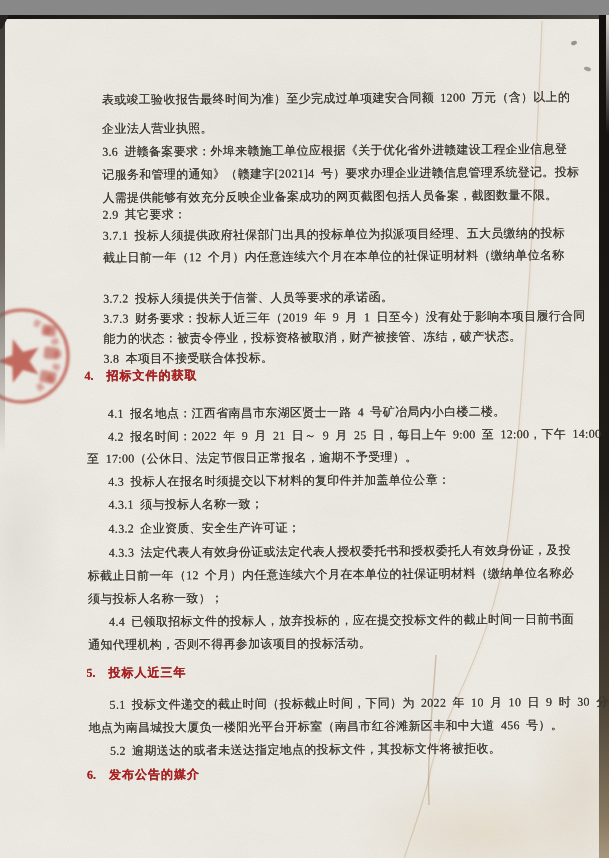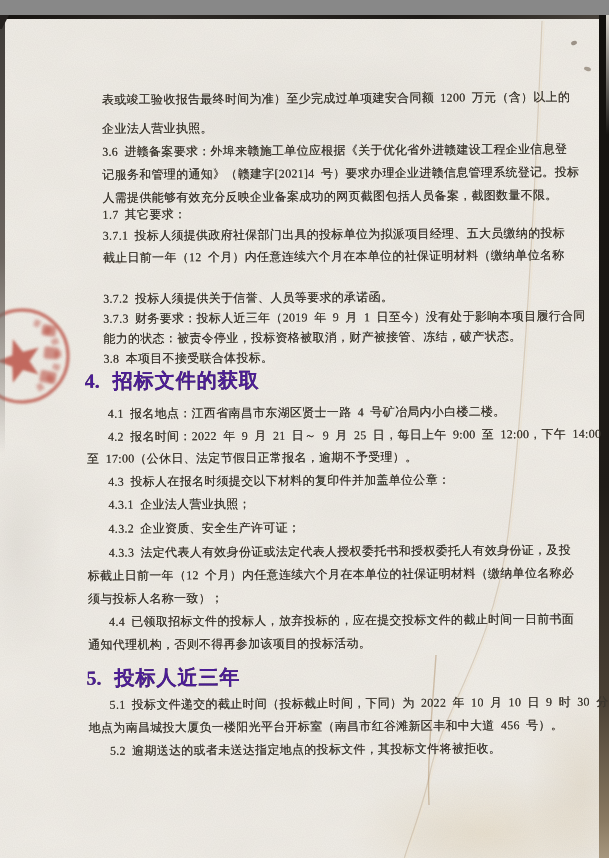--- a/index.html
+++ b/index.html
@@ -50,22 +50,22 @@
     font-size:12px;line-height:15px;
     letter-spacing:0.3px;word-spacing:3px;
     white-space:nowrap;
     text-shadow:0 0 0.5px rgba(59,54,46,.85);
   }
   .xa{left:104px;}  
   .xb{left:108px;}  
   .xc{left:87px;}   
   .hd{
     position:absolute;left:85px;
-    font-size:20px;font-weight:bold;letter-spacing:1px;
-    white-space:nowrap;color:#4c1d95;
+    font-size:12px;font-weight:bold;letter-spacing:1px;
+    white-space:nowrap;color:#b91c1c;
     text-shadow:0 0 0.6px rgba(53,48,42,.9);
   }
   .hd .hnum{margin-right:13px;letter-spacing:0;}
   svg.overlay{position:absolute;left:0;top:0;pointer-events:none;}
 </style>
 </head>
 <body>
 
 <div class="page">
 
@@ -130,47 +130,50 @@
   <div class="speck p2"></div>
   <div class="speck p3"></div>
 
   <div class="content">
 
     <div class="ln xa" style="top:78px">表或竣工验收报告最终时间为准）至少完成过单项建安合同额 1200 万元（含）以上的</div>
     <div class="ln xa" style="top:107px">企业法人营业执照。</div>
     <div class="ln xa" style="top:130px">3.6 进赣备案要求：外埠来赣施工单位应根据《关于优化省外进赣建设工程企业信息登</div>
     <div class="ln xa" style="top:153px">记服务和管理的通知》（赣建字[2021]4 号）要求办理企业进赣信息管理系统登记。投标</div>
     <div class="ln xa" style="top:176px">人需提供能够有效充分反映企业备案成功的网页截图包括人员备案，截图数量不限。</div>
-    <div class="ln xa" style="top:193px">1.7 其它要求：</div>
+    <div class="ln xa" style="top:193px">2.9 其它要求：</div>
     <div class="ln xa" style="top:214px">3.7.1 投标人须提供政府社保部门出具的投标单位为拟派项目经理、五大员缴纳的投标</div>
     <div class="ln xa" style="top:236px">截止日前一年（12 个月）内任意连续六个月在本单位的社保证明材料（缴纳单位名称</div>
     <div class="ln xa" style="top:277px">3.7.2 投标人须提供关于信誉、人员等要求的承诺函。</div>
     <div class="ln xa" style="top:297px">3.7.3 财务要求：投标人近三年（2019 年 9 月 1 日至今）没有处于影响本项目履行合同</div>
     <div class="ln xa" style="top:317px">能力的状态：被责令停业，投标资格被取消，财产被接管、冻结，破产状态。</div>
     <div class="ln xa" style="top:337px">3.8 本项目不接受联合体投标。</div>
 
     <div class="hd" style="top:353px">
       <span class="hnum">4.</span><span>招标文件的获取</span>
     </div>
 
     <div class="ln xb" style="top:392px">4.1 报名地点：江西省南昌市东湖区贤士一路 4 号矿冶局内小白楼二楼。</div>
     <div class="ln xb" style="top:415px">4.2 报名时间：2022 年 9 月 21 日～ 9 月 25 日，每日上午 9:00 至 12:00，下午 14:00</div>
     <div class="ln xc" style="top:437px">至 17:00（公休日、法定节假日正常报名，逾期不予受理）。</div>
     <div class="ln xb" style="top:460px">4.3 投标人在报名时须提交以下材料的复印件并加盖单位公章：</div>
-    <div class="ln xb" style="top:483px">4.3.1 企业法人营业执照；</div>
+    <div class="ln xb" style="top:483px">4.3.1 须与投标人名称一致；</div>
     <div class="ln xb" style="top:507px">4.3.2 企业资质、安全生产许可证；</div>
     <div class="ln xb" style="top:531px">4.3.3 法定代表人有效身份证或法定代表人授权委托书和授权委托人有效身份证，及投</div>
     <div class="ln xc" style="top:554px">标截止日前一年（12 个月）内任意连续六个月在本单位的社保证明材料（缴纳单位名称必</div>
     <div class="ln xc" style="top:577px">须与投标人名称一致）；</div>
     <div class="ln xb" style="top:600px">4.4 已领取招标文件的投标人，放弃投标的，应在提交投标文件的截止时间一日前书面</div>
     <div class="ln xc" style="top:623px">通知代理机构，否则不得再参加该项目的投标活动。</div>
 
     <div class="hd" style="top:650px">
       <span class="hnum">5.</span><span>投标人近三年</span>
     </div>
 
     <div class="ln xb" style="top:683px">5.1 投标文件递交的截止时间（投标截止时间，下同）为 2022 年 10 月 10 日 9 时 30 分，</div>
     <div class="ln xc" style="top:706px">地点为南昌城投大厦负一楼阳光平台开标室（南昌市红谷滩新区丰和中大道 456 号）。</div>
     <div class="ln xb" style="top:729px">5.2 逾期送达的或者未送达指定地点的投标文件，其投标文件将被拒收。</div>
 
+    <div class="hd" style="top:752px">
+      <span class="hnum">6.</span><span>发布公告的媒介</span>
+    </div>
 
   </div>
 </div>
 
 </body></html>

